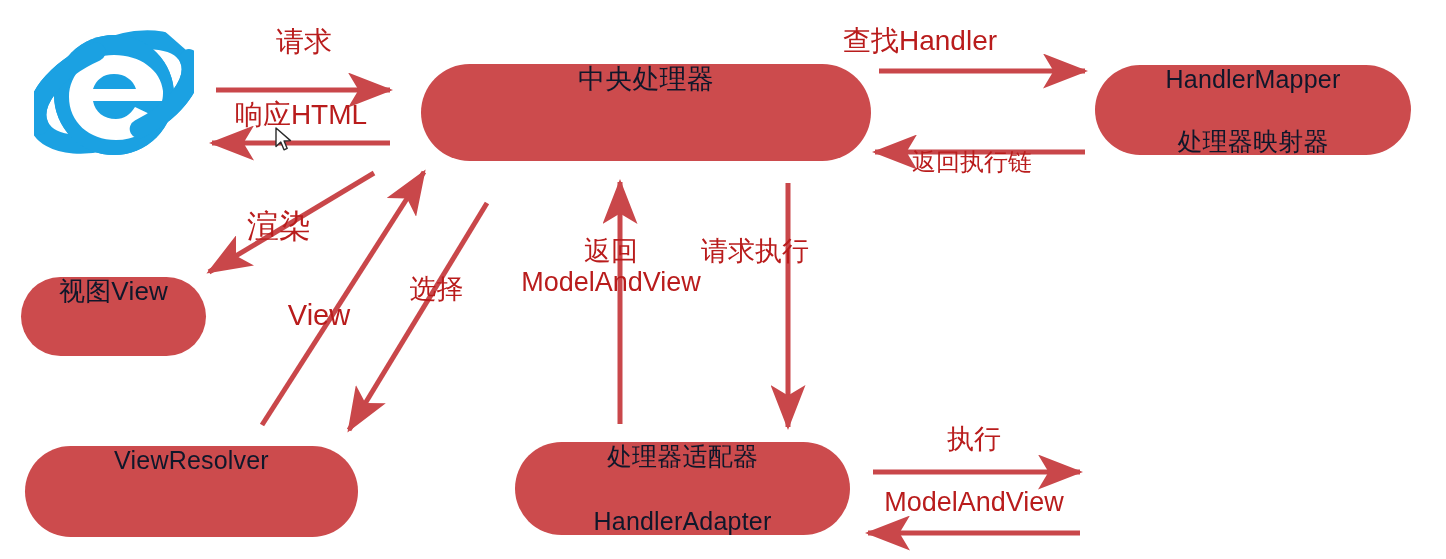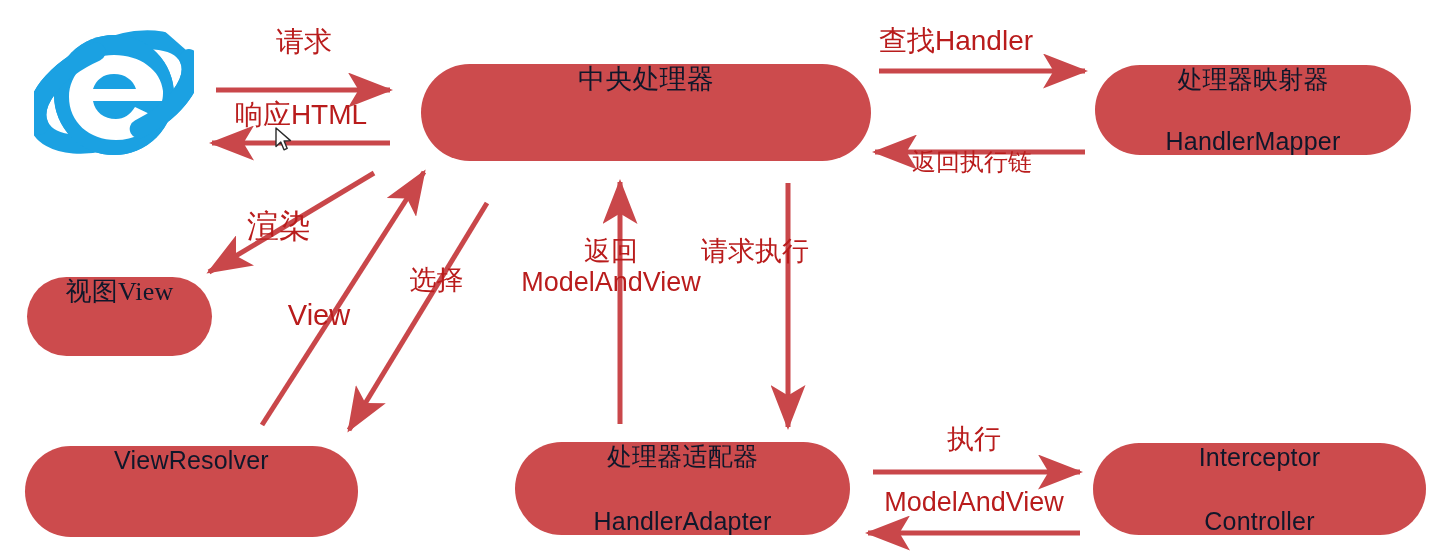--- a/index.html
+++ b/index.html
@@ -154,67 +154,63 @@
     <g>
       <line x1="1080" y1="533" x2="868" y2="533" stroke="#C9474A" stroke-width="5" marker-end="url(#ah)"></line>
     </g>
   </svg>
 
   <div class="node" style="left:421px; top:64px; width:450px; height:97px; font-size:27px;">
     <span class="ln">中央处理器</span>
   </div>
 
   <div class="node" style="left:1095px; top:65px; width:316px; height:90px; font-size:25px;">
+    <span class="ln">HandlerMapper</span>
     <span class="ln">处理器映射器</span>
-    <span class="ln">HandlerMapper</span>
-  </div>
-
-  <div class="node" style="left:27px; top:277px; width:185px; height:79px; font-size:26px;font-family:Liberation Serif, serif;">
+  </div>
+
+  <div class="node" style="left:21px; top:277px; width:185px; height:79px; font-size:26px;">
     <span class="ln">视图View</span>
   </div>
 
   <div class="node" style="left:25px; top:446px; width:333px; height:91px; font-size:25px;">
     <span class="ln">ViewResolver</span>
   </div>
 
   <div class="node" style="left:515px; top:442px; width:335px; height:93px; font-size:25px;">
     <span class="ln">处理器适配器</span>
     <span class="ln">HandlerAdapter</span>
   </div>
 
-  <div class="node" style="left:1093px; top:443px; width:333px; height:92px; font-size:25px;">
-    <span class="ln">Interceptor</span>
-    <span class="ln">Controller</span>
-  </div>
 
   <div class="label" style="left:244px; top:26px; width:120px; font-size:28px;">
     <span class="ln">请求</span>
   </div>
 
   <div class="label" style="left:206px; top:99px; width:190px; font-size:28px;">
     <span class="ln">响应HTML</span>
   </div>
 
-  <div class="label" style="left:856px; top:25px; width:200px; font-size:28px;">
+  <div class="label" style="left:820px; top:25px; width:200px; font-size:28px;">
     <span class="ln">查找Handler</span>
   </div>
 
   <div class="label" style="left:872px; top:104px; width:200px; font-size:24px;margin-top:44px;">
     <span class="ln">返回执行链</span>
   </div>
 
   <div class="label" style="left:239px; top:208px; width:80px; font-size:32px;">
     <span class="ln">渲染</span>
   </div>
 
   <div class="label" style="left:279px; top:299px; width:80px; font-size:29px;">
     <span class="ln">View</span>
   </div>
 
-  <div class="label" style="left:399px; top:265px; width:75px; font-size:27px;">
+  <div class="label" style="left:399px; top:274px; width:75px; font-size:27px;">
     <span class="ln">选择</span>
   </div>
 
   <div class="label" style="left:497px; top:236px; width:228px; font-size:27px;">
     <span class="ln">返回</span>
     <span class="ln">ModelAndView</span>
   </div>
 
   <div class="label" style="left:691px; top:236px; width:128px; font-size:27px;">
     <span class="ln">请求执行</span>

